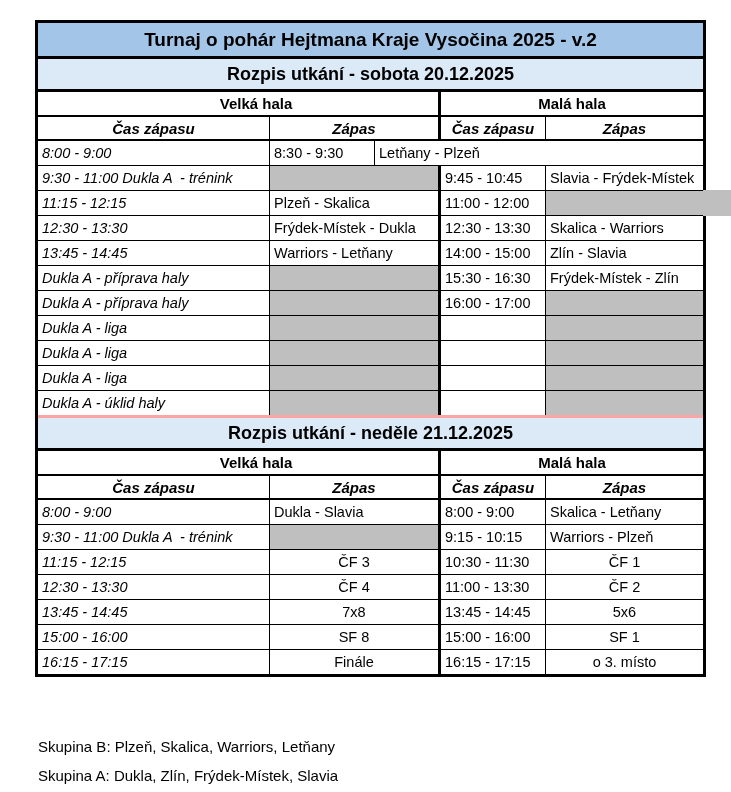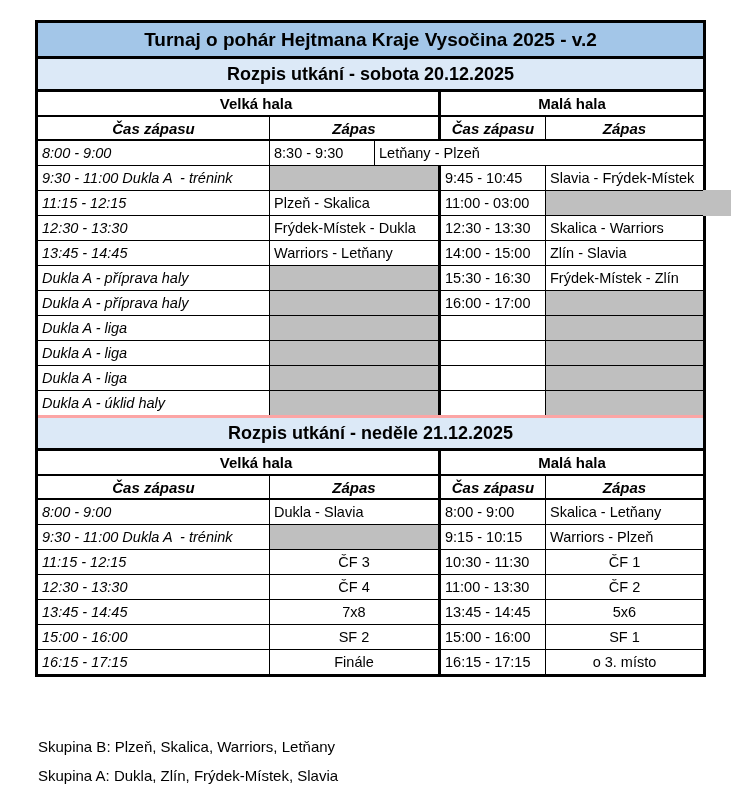--- a/index.html
+++ b/index.html
@@ -82,21 +82,21 @@
         </div>
         <div class="row">
           <div class="cell c1 left it">9:30 - 11:00 Dukla A  - trénink</div>
           <div class="cell c2 left gray"></div>
           <div class="cell c3 left">9:45 - 10:45</div>
           <div class="cell c4 left">Slavia - Frýdek-Místek</div>
         </div>
         <div class="row">
           <div class="cell c1 left it">11:15 - 12:15</div>
           <div class="cell c2 left">Plzeň - Skalica</div>
-          <div class="cell c3 left">11:00 - 03:00</div>
+          <div class="cell c3 left">11:00 - 12:00</div>
           <div class="cell c4 left gray"><div class="spill-ext"></div></div>
         </div>
         <div class="row">
           <div class="cell c1 left it">12:30 - 13:30</div>
           <div class="cell c2 left">Frýdek-Místek - Dukla</div>
           <div class="cell c3 left">12:30 - 13:30</div>
           <div class="cell c4 left">Skalica - Warriors</div>
         </div>
         <div class="row">
           <div class="cell c1 left it">13:45 - 14:45</div>
@@ -181,21 +181,21 @@
           <div class="cell c4 center">ČF 2</div>
         </div>
         <div class="row">
           <div class="cell c1 left it">13:45 - 14:45</div>
           <div class="cell c2 center">7x8</div>
           <div class="cell c3 left">13:45 - 14:45</div>
           <div class="cell c4 center">5x6</div>
         </div>
         <div class="row">
           <div class="cell c1 left it">15:00 - 16:00</div>
-          <div class="cell c2 center">SF 2</div>
+          <div class="cell c2 center">SF 8</div>
           <div class="cell c3 left">15:00 - 16:00</div>
           <div class="cell c4 center">SF 1</div>
         </div>
         <div class="row">
           <div class="cell c1 left it">16:15 - 17:15</div>
           <div class="cell c2 center">Finále</div>
           <div class="cell c3 left">16:15 - 17:15</div>
           <div class="cell c4 center">o 3. místo</div>
         </div>
       </div>

